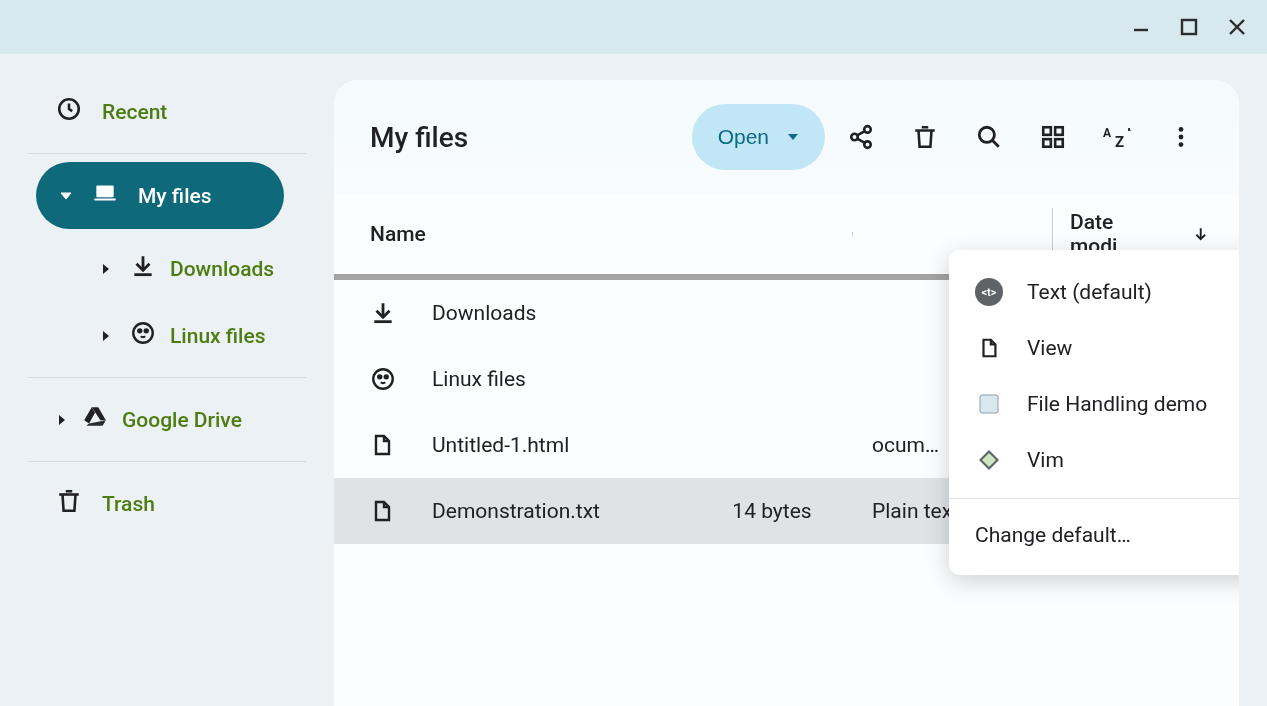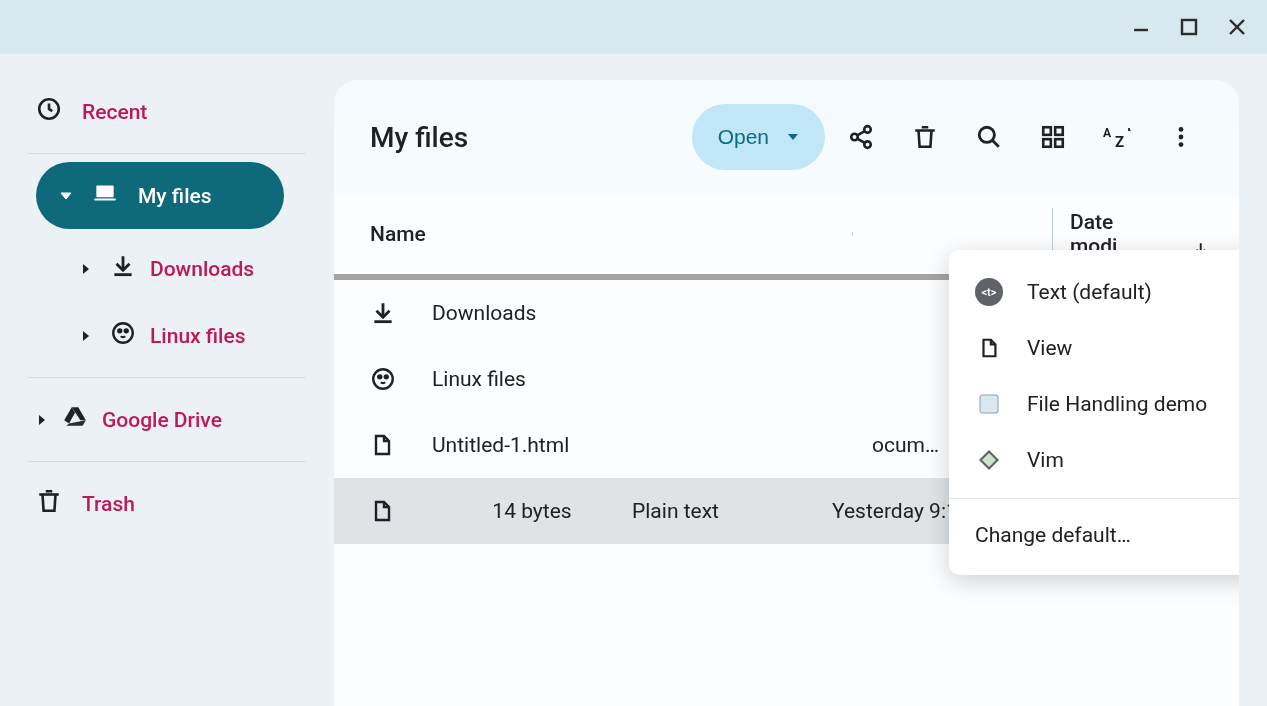--- a/index.html
+++ b/index.html
@@ -29,22 +29,23 @@
     width: 334px;
     padding-top: 24px;
   }
   .side-item {
     display: flex;
     align-items: center;
     gap: 20px;
     padding: 18px 28px 18px 36px;
     font-size: 21px;
     font-weight: 500;
-    color: #be185d;
+    color: #4d7c0f;
     cursor: pointer;
+    margin-left: 20px;
   }
   .side-item.indent { padding-left: 80px; gap: 14px; }
   .side-item.indent .expand { margin-right: 4px; }
   .side-item .expand { width: 12px; display:inline-flex; justify-content:center; }
   .side-sep {
     border-top: 1px solid #d2dde2;
     margin: 8px 28px;
   }
   .side-item.active {
     background: #0e6a7a;
@@ -95,21 +96,21 @@
     padding: 16px 30px 16px 36px;
     font-size: 21px;
     font-weight: 500;
     color: #202124;
     border-bottom: 6px solid #a3a3a3;
   }
   .col-name { width: 300px; }
   .col-size { width: 200px; }
   .col-type { width: 200px; position:relative; }
   .col-type::before { content:""; position:absolute; left:-18px; top:-2px; bottom:-2px; width:1px; background:#c2cdd3; }
-  .col-date { flex:1; display:flex; align-items:flex-end; gap:14px; position:relative;}
+  .col-date { flex:1; display:flex; align-items:center; gap:14px; position:relative;}
   .col-date::before { content:""; position:absolute; left:-18px; top:-2px; bottom:-2px; width:1px; background:#c2cdd3; }
 
   .row {
     display: flex;
     align-items: center;
     padding: 20px 30px 20px 36px;
     font-size: 21px;
     color: #202124;
   }
   .row.selected { background: #dfe3e6; }
@@ -369,20 +370,21 @@
       <span class="rdate">Today 7:54 AM</span>
     </div>
 
     <div class="row selected">
       <span class="icon">
         <svg width="24" height="26" viewBox="0 0 24 24" fill="none" stroke="#202124" stroke-width="2.4">
             <path d="M6 3h8l5 5v13H6z"></path>
             <polyline points="14,3 14,8 19,8"></polyline>
           </svg>
       </span>
+      <span class="rname">Demonstration.txt</span>
       <span class="rsize">14 bytes</span>
       <span class="rtype">Plain text</span>
       <span class="rdate">Yesterday 9:1…</span>
     </div>
 
     <div class="menu">
       <div class="menu-item">
         <span class="micon badge">&lt;t&gt;</span>
         <span>Text (default)</span>
       </div>

